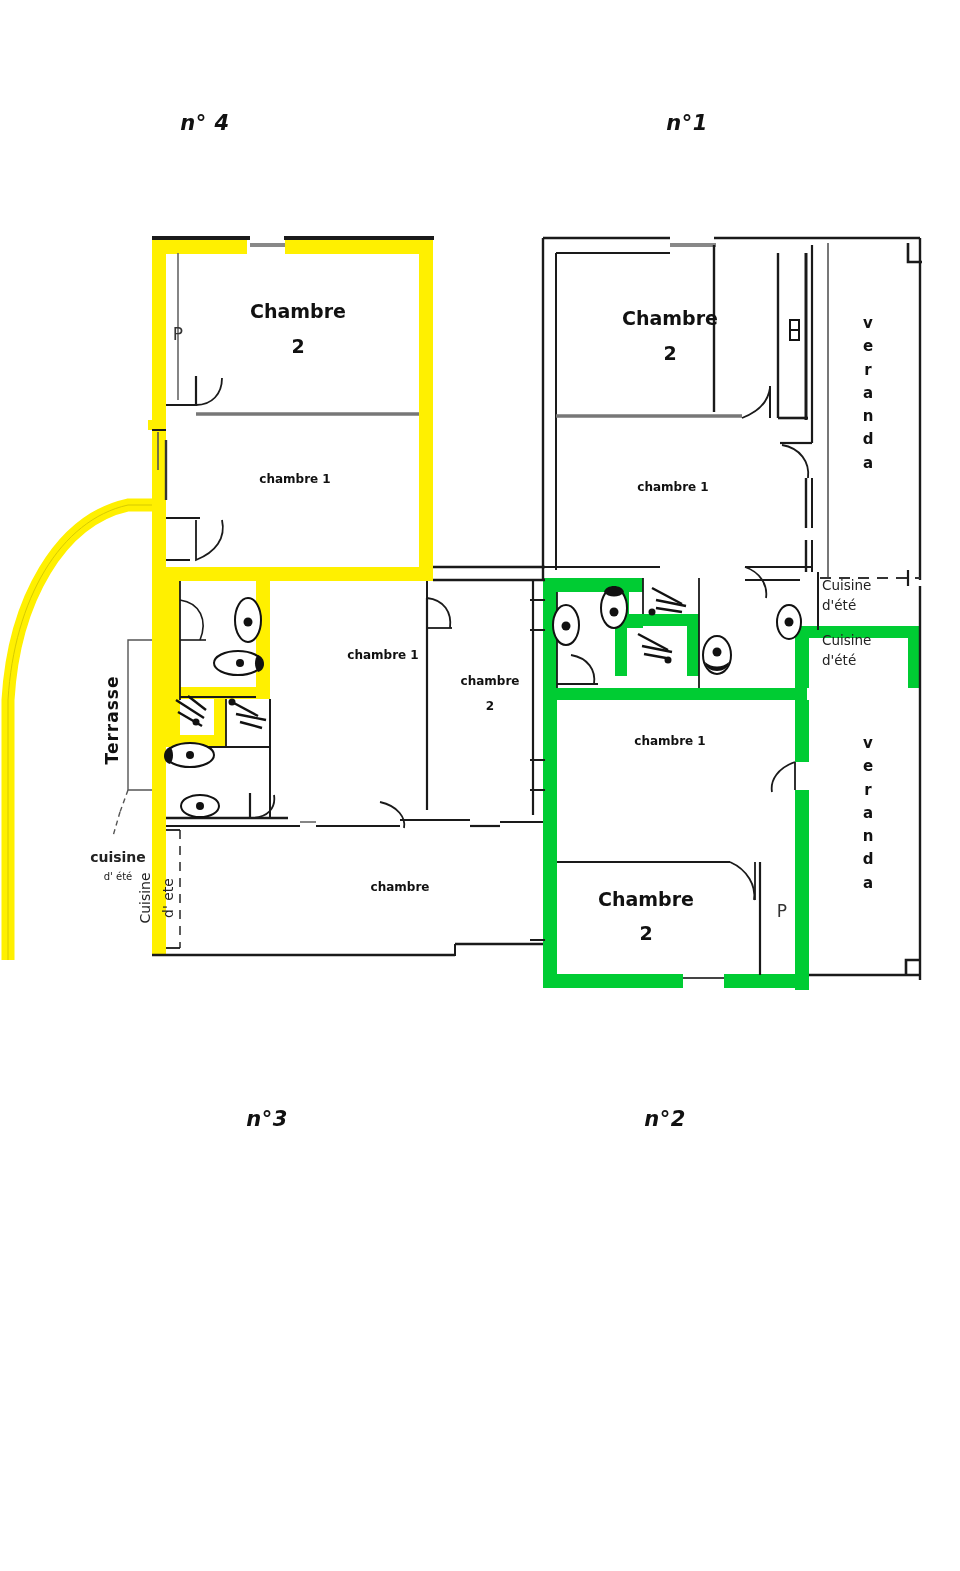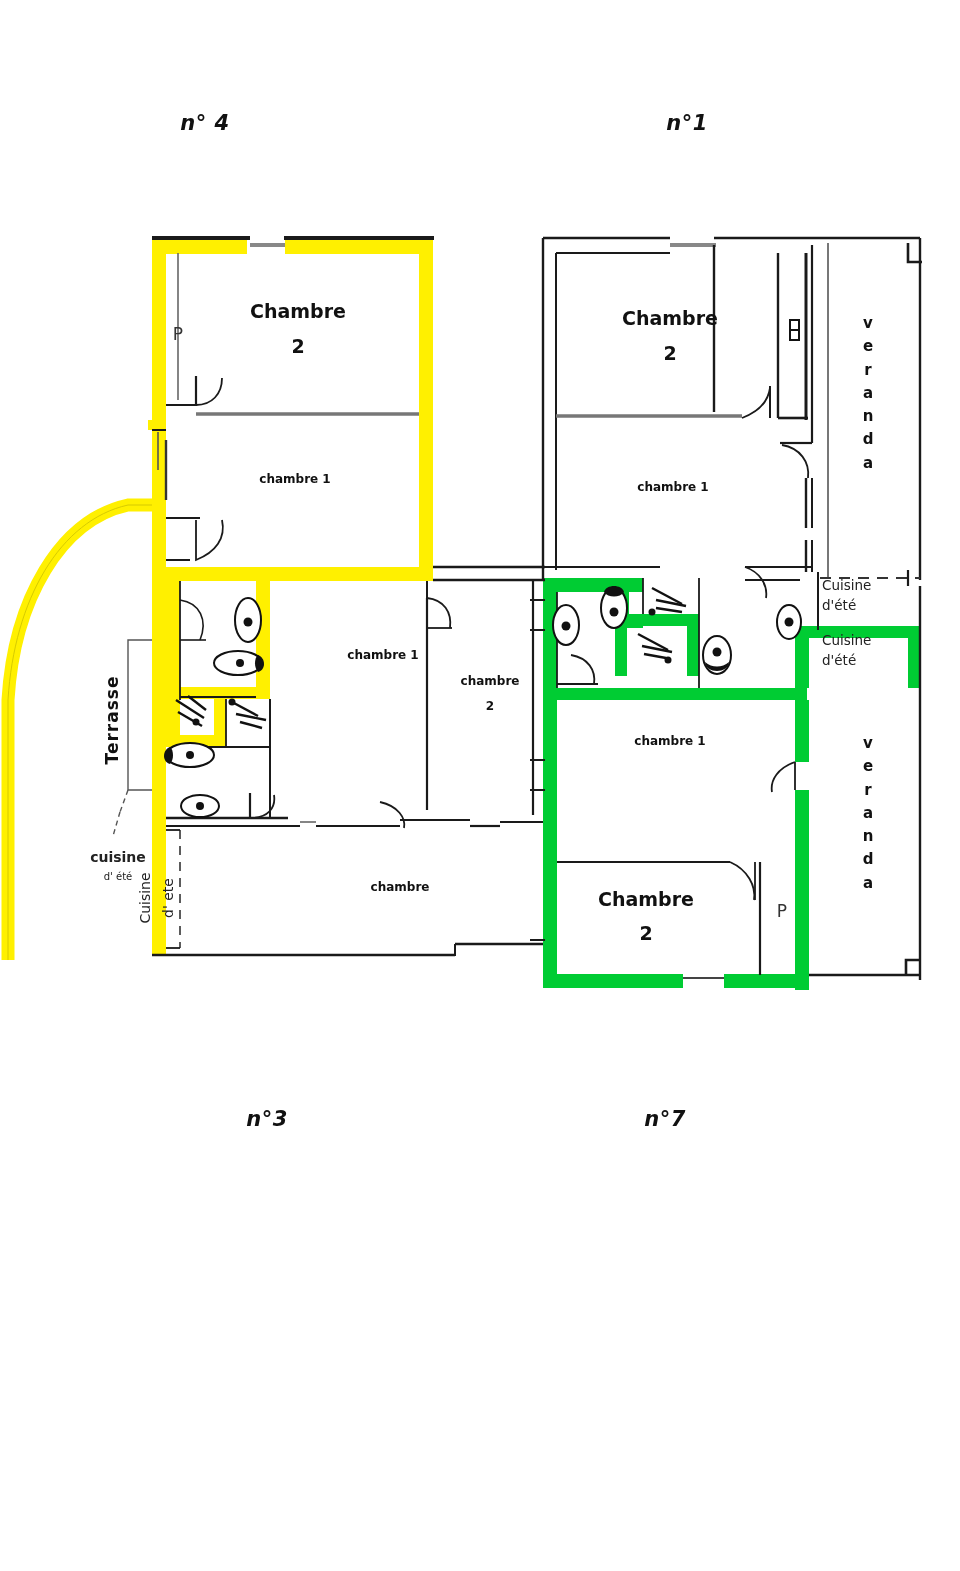--- a/index.html
+++ b/index.html
@@ -338,21 +338,21 @@
       <path d="M 128 648 L 128 640 L 152 640"></path>
       <path d="M 128 648 L 128 790 L 152 790"></path>
       <path d="M 128 790 L 120 812" stroke-dasharray="5 4"></path>
       <path d="M 120 812 L 113 836" stroke-dasharray="5 4"></path>
     </g>
   </svg>
 
   <div class="lbl lbl-corner" style="left:160px; top:112px; width:90px;">n° 4</div>
   <div class="lbl lbl-corner" style="left:652px; top:112px; width:70px;">n°1</div>
   <div class="lbl lbl-corner" style="left:232px; top:1108px; width:70px;">n°3</div>
-  <div class="lbl lbl-corner" style="left:630px; top:1108px; width:70px;">n°7</div>
+  <div class="lbl lbl-corner" style="left:630px; top:1108px; width:70px;">n°2</div>
 
   <div class="lbl lbl-room-big" style="left:213px; top:302px; width:170px;">Chambre</div>
   <div class="lbl lbl-room-big" style="left:213px; top:337px; width:170px;">2</div>
   <div class="lbl lbl-room" style="left:205px; top:473px; width:180px;">chambre 1</div>
   <div class="lbl lbl-p" style="left:168px; top:326px; width:20px;">P</div>
 
   <div class="lbl lbl-room-big" style="left:585px; top:309px; width:170px;">Chambre</div>
   <div class="lbl lbl-room-big" style="left:585px; top:344px; width:170px;">2</div>
   <div class="lbl lbl-room" style="left:583px; top:481px; width:180px;">chambre 1</div>
 

